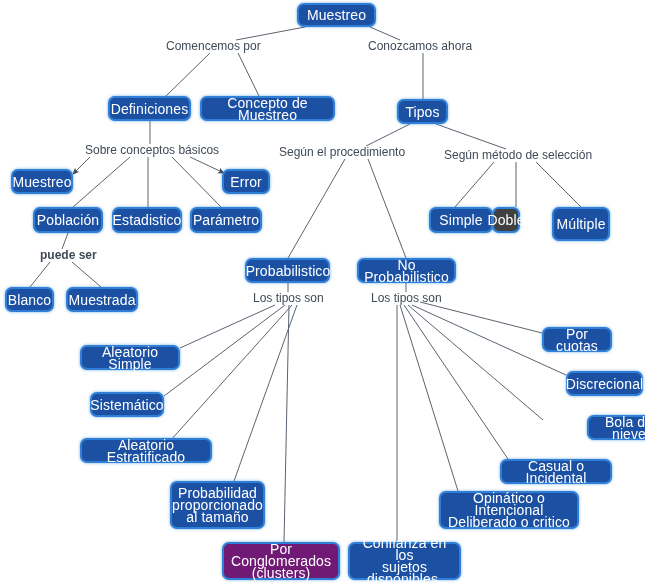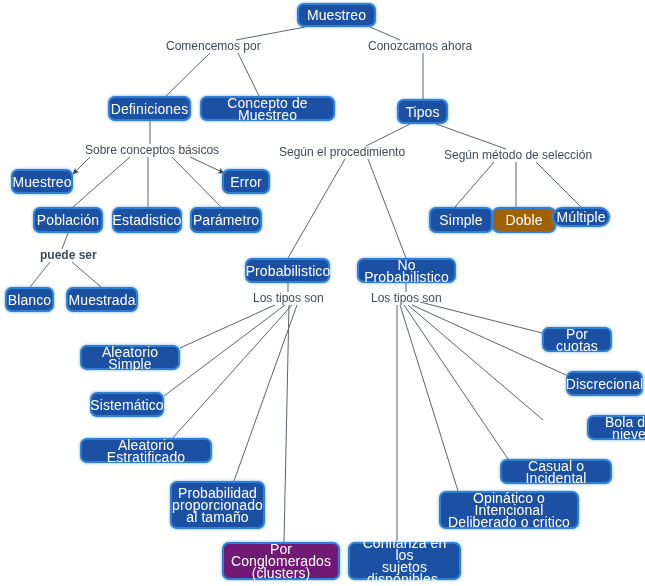--- a/index.html
+++ b/index.html
@@ -104,22 +104,22 @@
       <div class="node" style="left: 297px; top: 3px; width: 79px; height: 24px; background: rgb(27, 80, 163); border-color: rgb(47, 127, 214); color: rgb(255, 255, 255);">Muestreo</div>
       <div class="node" style="left: 108px; top: 96px; width: 83px; height: 25px; background: rgb(27, 80, 163); border-color: rgb(47, 127, 214); color: rgb(255, 255, 255);">Definiciones</div>
       <div class="node" style="left: 200px; top: 96px; width: 135px; height: 25px; background: rgb(27, 80, 163); border-color: rgb(47, 127, 214); color: rgb(255, 255, 255);">Concepto de Muestreo</div>
       <div class="node" style="left: 397px; top: 99px; width: 51px; height: 25px; background: rgb(27, 80, 163); border-color: rgb(47, 127, 214); color: rgb(255, 255, 255);">Tipos</div>
       <div class="node" style="left: 11px; top: 169px; width: 62px; height: 25px; background: rgb(27, 80, 163); border-color: rgb(47, 127, 214); color: rgb(255, 255, 255);">Muestreo</div>
       <div class="node" style="left: 222px; top: 169px; width: 48px; height: 25px; background: rgb(27, 80, 163); border-color: rgb(47, 127, 214); color: rgb(255, 255, 255);">Error</div>
       <div class="node" style="left: 33px; top: 207px; width: 70px; height: 26px; background: rgb(27, 80, 163); border-color: rgb(47, 127, 214); color: rgb(255, 255, 255);">Población</div>
       <div class="node" style="left: 112px; top: 207px; width: 70px; height: 26px; background: rgb(27, 80, 163); border-color: rgb(47, 127, 214); color: rgb(255, 255, 255);">Estadistico</div>
       <div class="node" style="left: 190px; top: 207px; width: 72px; height: 26px; background: rgb(27, 80, 163); border-color: rgb(47, 127, 214); color: rgb(255, 255, 255);">Parámetro</div>
       <div class="node" style="left: 429px; top: 207px; width: 64px; height: 26px; background: rgb(27, 80, 163); border-color: rgb(47, 127, 214); color: rgb(255, 255, 255);">Simple</div>
-      <div class="node" style="left: 492px; top: 207px; width: 64px; height: 26px; background: #a16207; border-color: rgb(47, 127, 214); color: rgb(255, 255, 255);">Doble</div>
-      <div class="node" style="left: 552px; top: 207px; width: 58px; height: 20px; background: rgb(27, 80, 163); border-color: rgb(47, 127, 214); color: rgb(255, 255, 255); border-radius: 10px;">Múltiple</div>
+      <div class="node" style="left: 492px; top: 207px; width: 28px; height: 26px; background: #404040; border-color: rgb(47, 127, 214); color: rgb(255, 255, 255);">Doble</div>
+      <div class="node" style="left: 552px; top: 207px; width: 58px; height: 34px; background: rgb(27, 80, 163); border-color: rgb(47, 127, 214); color: rgb(255, 255, 255);">Múltiple</div>
       <div class="node" style="left: 5px; top: 287px; width: 49px; height: 25px; background: rgb(27, 80, 163); border-color: rgb(47, 127, 214); color: rgb(255, 255, 255);">Blanco</div>
       <div class="node" style="left: 66px; top: 287px; width: 72px; height: 25px; background: rgb(27, 80, 163); border-color: rgb(47, 127, 214); color: rgb(255, 255, 255);">Muestrada</div>
       <div class="node" style="left: 245px; top: 258px; width: 85px; height: 25px; background: rgb(27, 80, 163); border-color: rgb(47, 127, 214); color: rgb(255, 255, 255); padding-left: 7px;">Probabilistico</div>
       <div class="node" style="left: 357px; top: 258px; width: 99px; height: 25px; background: rgb(27, 80, 163); border-color: rgb(47, 127, 214); color: rgb(255, 255, 255);">No Probabilistico</div>
       <div class="node" style="left: 80px; top: 345px; width: 100px; height: 25px; background: rgb(27, 80, 163); border-color: rgb(47, 127, 214); color: rgb(255, 255, 255);">Aleatorio Simple</div>
       <div class="node" style="left: 90px; top: 392px; width: 74px; height: 25px; background: rgb(27, 80, 163); border-color: rgb(47, 127, 214); color: rgb(255, 255, 255);">Sistemático</div>
       <div class="node" style="left: 80px; top: 438px; width: 132px; height: 25px; background: rgb(27, 80, 163); border-color: rgb(47, 127, 214); color: rgb(255, 255, 255);">Aleatorio Estratificado</div>
       <div class="node" style="left: 170px; top: 481px; width: 95px; height: 48px; background: rgb(27, 80, 163); border-color: rgb(47, 127, 214); color: rgb(255, 255, 255);">Probabilidad
 proporcionado
 al tamaño</div>

